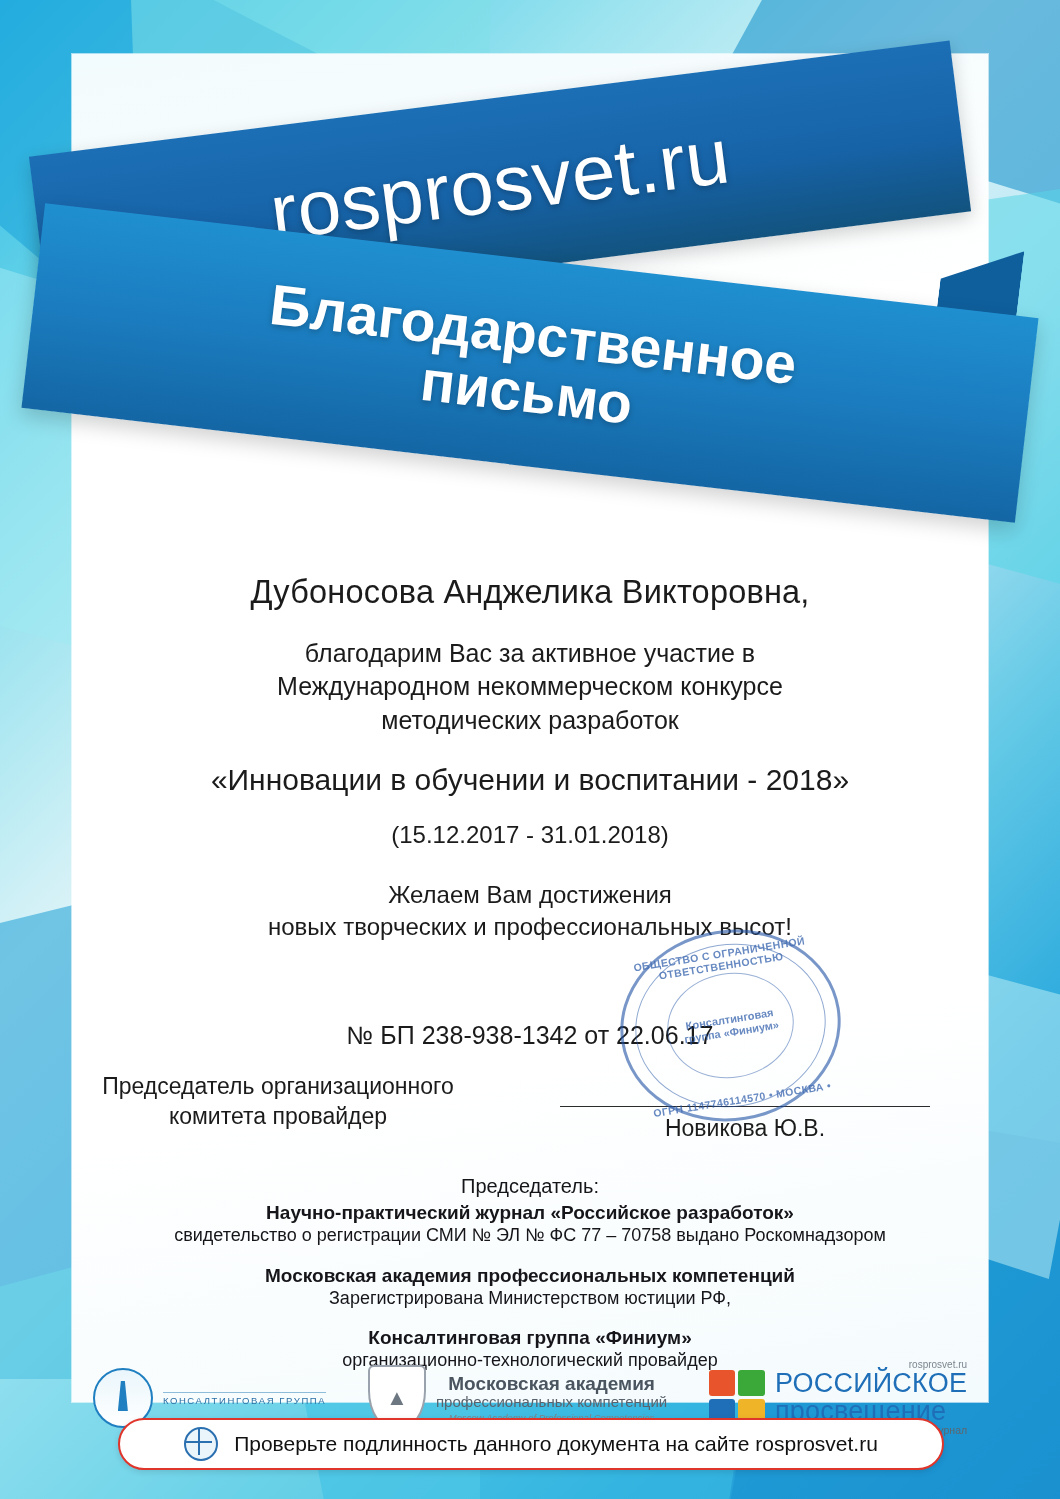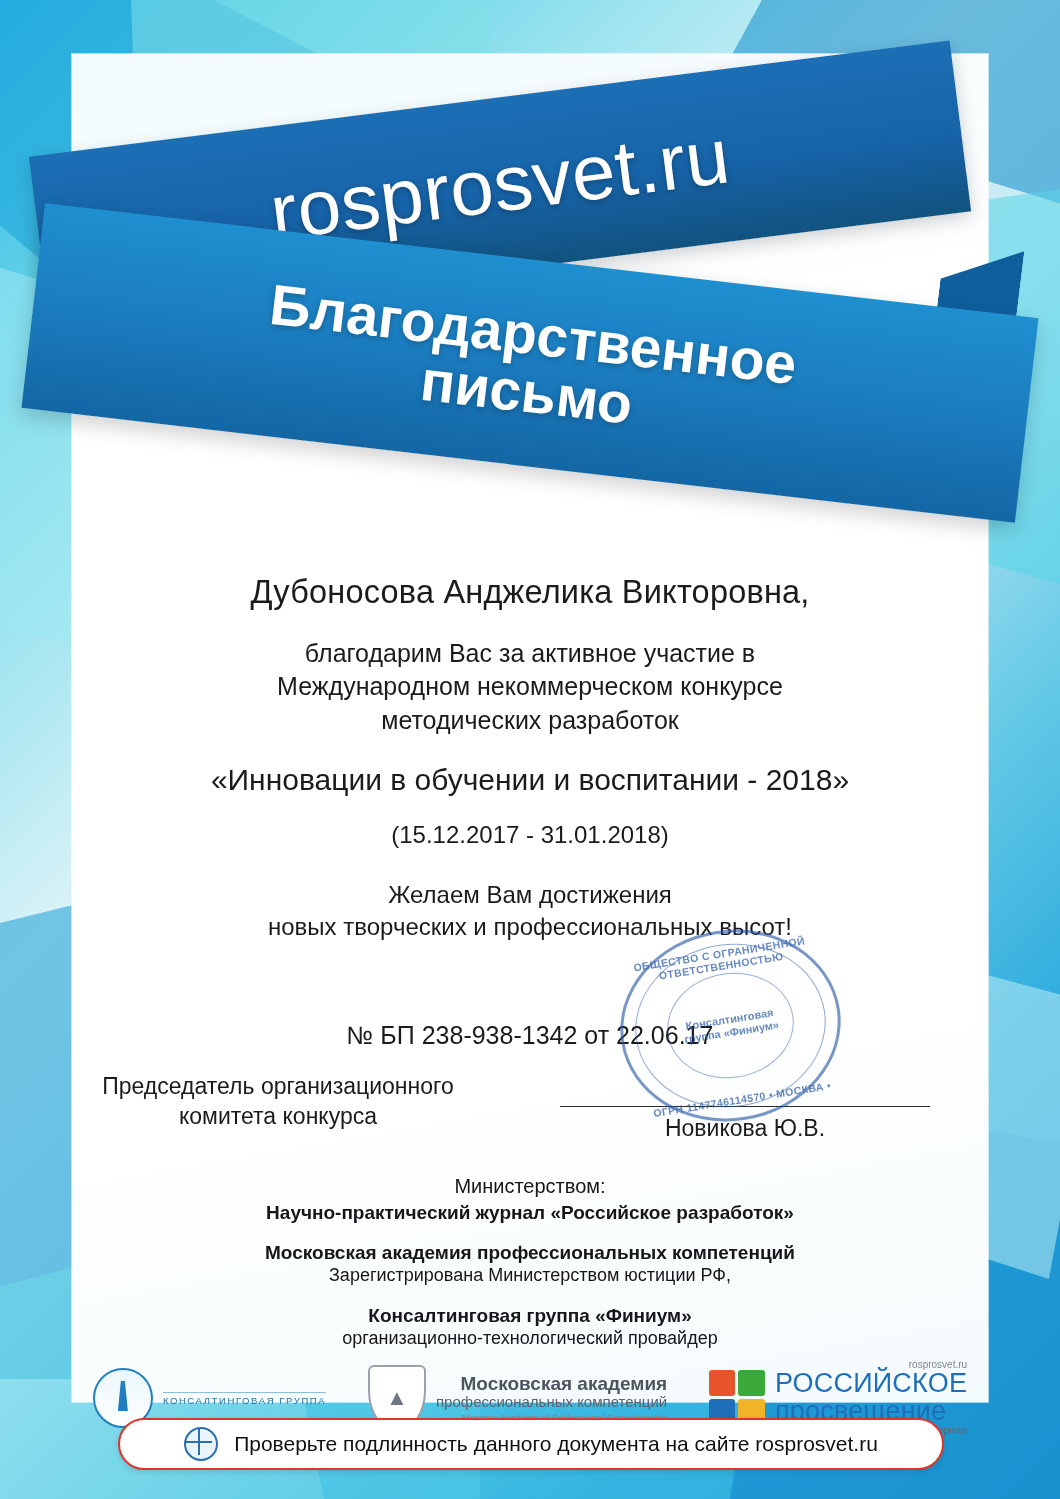--- a/index.html
+++ b/index.html
@@ -290,21 +290,21 @@
   .fin-sub { font-size: 9.5px; color: #2a6fa5; letter-spacing: 1.6px; border-top: 1px solid #8fbcd8; padding-top: 3px; margin-top: 2px; }
 
   .map-shield {
     width: 54px; height: 62px;
     background: #ffffff;
     border: 2px solid #9aa3ad;
     border-radius: 6px 6px 28px 28px / 6px 6px 40px 40px;
     display: flex; align-items: center; justify-content: center;
     color: #6d7782; font-size: 22px;
   }
-  .map-text { line-height: 1.12; text-align: right; }
+  .map-text { line-height: 1.12; text-align: center; }
   .map-1 { font-size: 19px; color: #4b5560; font-weight: bold; }
   .map-2 { font-size: 15px; color: #5a636d; }
   .map-3 { font-size: 9.5px; color: #7b848d; font-style: italic; margin-top: 2px; }
 
   .rp-cube {
     width: 56px; height: 56px;
     display: grid;
     grid-template-columns: 1fr 1fr;
     grid-template-rows: 1fr 1fr;
     gap: 3px;
@@ -397,38 +397,39 @@
     <div class="wishes">
       <div>Желаем Вам достижения</div>
       <div>новых творческих и профессиональных высот!</div>
     </div>
 
     <div class="docnum">№ БП 238-938-1342 от 22.06.17</div>
 
     <div class="sign-row">
       <div class="sign-left">
         <div>Председатель организационного</div>
-        <div>комитета конкурса</div>
+        <div>комитета провайдер</div>
       </div>
       <div class="sign-right">
         <div class="sign-line"></div>
         <div class="sign-name">Новикова Ю.В.</div>
       </div>
     </div>
   </div>
 
   <div class="stamp">
     <div class="stamp-arc-top">ОБЩЕСТВО С ОГРАНИЧЕННОЙ ОТВЕТСТВЕННОСТЬЮ</div>
     <div class="stamp-inner">Консалтинговая группа «Финиум»</div>
     <div class="stamp-arc-bottom">ОГРН 1147746114570 • МОСКВА •</div>
   </div>
 
   <div class="organizers">
-    <div class="org-title">Министерством:</div>
+    <div class="org-title">Председатель:</div>
     <div class="org-b">Научно-практический журнал «Российское разработок»</div>
+    <div class="org-n">свидетельство о регистрации СМИ № ЭЛ № ФС 77 – 70758  выдано Роскомнадзором</div>
 
     <div class="org-b org-gap">Московская академия профессиональных компетенций</div>
     <div class="org-n">Зарегистрирована Министерством юстиции РФ,</div>
 
     <div class="org-b org-gap">Консалтинговая группа «Финиум»</div>
     <div class="org-n">организационно-технологический провайдер</div>
   </div>
 
   <div class="logos">
     <div class="logo">

